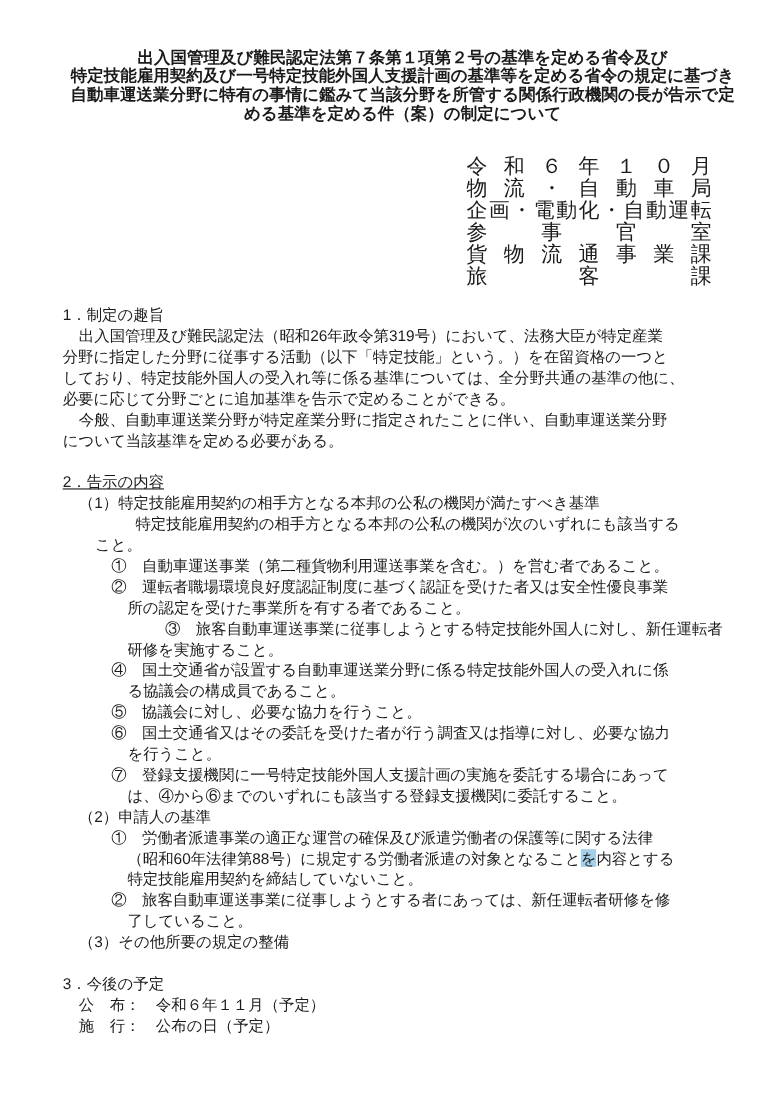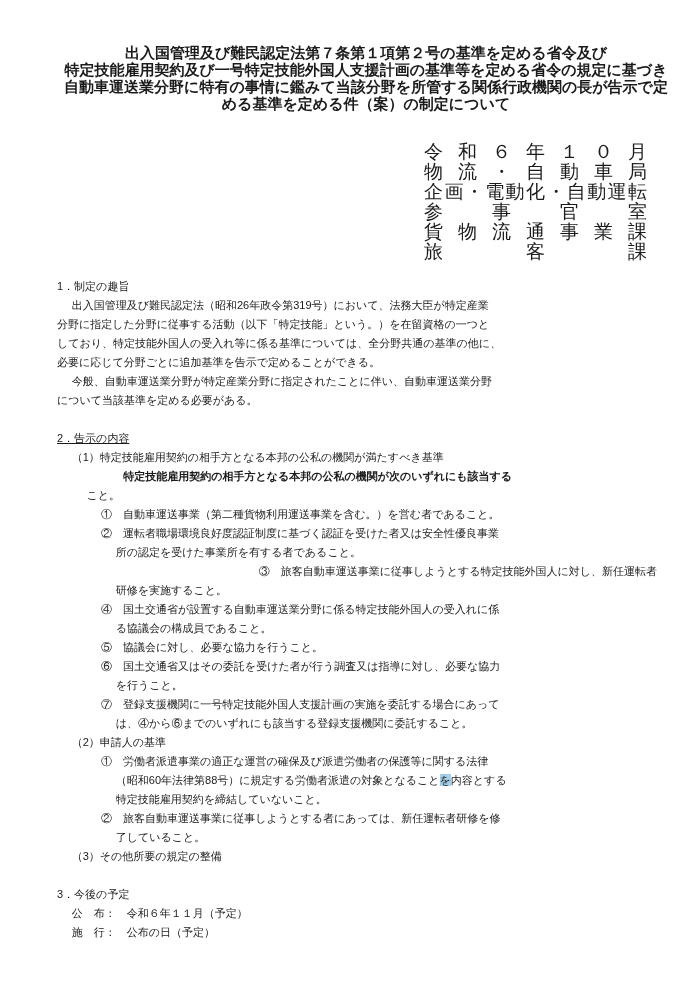--- a/index.html
+++ b/index.html
@@ -31,21 +31,21 @@
   }
   .issuer-line{
     text-align:justify;
     text-align-last:justify;
     white-space:normal;
   }
   .body-block{
     margin-top:15px;
     margin-left:57px;
     width:600px;
-    font-size:11px;
+    font-size:14px;
     line-height:19px;
   }
   .b-line{
     min-height:19px;
     white-space:pre;
   }
   .hl{
     background:#a5cfe8;
   }
 </style>
@@ -65,21 +65,21 @@
       <div class="b-line" style="padding-left: 0px;">1．制定の趣旨</div>
       <div class="b-line" style="padding-left: 14.7px;">出入国管理及び難民認定法（昭和26年政令第319号）において、法務大臣が特定産業</div>
       <div class="b-line" style="padding-left: 0px;">分野に指定した分野に従事する活動（以下「特定技能」という。）を在留資格の一つと</div>
       <div class="b-line" style="padding-left: 0px;">しており、特定技能外国人の受入れ等に係る基準については、全分野共通の基準の他に、</div>
       <div class="b-line" style="padding-left: 0px;">必要に応じて分野ごとに追加基準を告示で定めることができる。</div>
       <div class="b-line" style="padding-left: 14.7px;">今般、自動車運送業分野が特定産業分野に指定されたことに伴い、自動車運送業分野</div>
       <div class="b-line" style="padding-left: 0px;">について当該基準を定める必要がある。</div>
       <div class="b-line" style="padding-left: 0px;"></div>
       <div class="b-line" style="padding-left: 0px; text-decoration: underline;">2．告示の内容</div>
       <div class="b-line" style="padding-left: 14.7px;">（1）特定技能雇用契約の相手方となる本邦の公私の機関が満たすべき基準</div>
-      <div class="b-line" style="padding-left: 66.15px; font-weight: bold;">特定技能雇用契約の相手方となる本邦の公私の機関が次のいずれにも該当する</div>
+      <div class="b-line" style="padding-left: 66.15px;">特定技能雇用契約の相手方となる本邦の公私の機関が次のいずれにも該当する</div>
       <div class="b-line" style="padding-left: 29.4px;">こと。</div>
       <div class="b-line" style="padding-left: 44.1px;">①　自動車運送事業（第二種貨物利用運送事業を含む。）を営む者であること。</div>
       <div class="b-line" style="padding-left: 44.1px;">②　運転者職場環境良好度認証制度に基づく認証を受けた者又は安全性優良事業</div>
       <div class="b-line" style="padding-left: 58.8px;">所の認定を受けた事業所を有する者であること。</div>
       <div class="b-line" style="padding-left: 44.1px; text-align: right;">③　旅客自動車運送事業に従事しようとする特定技能外国人に対し、新任運転者</div>
       <div class="b-line" style="padding-left: 58.8px;">研修を実施すること。</div>
       <div class="b-line" style="padding-left: 44.1px;">④　国土交通省が設置する自動車運送業分野に係る特定技能外国人の受入れに係</div>
       <div class="b-line" style="padding-left: 58.8px;">る協議会の構成員であること。</div>
       <div class="b-line" style="padding-left: 44.1px;">⑤　協議会に対し、必要な協力を行うこと。</div>
       <div class="b-line" style="padding-left: 44.1px;">⑥　国土交通省又はその委託を受けた者が行う調査又は指導に対し、必要な協力</div>

